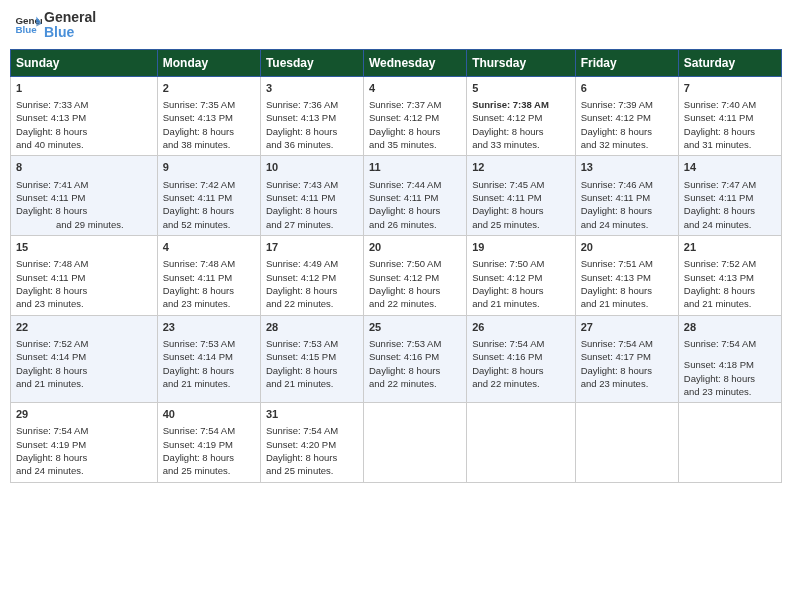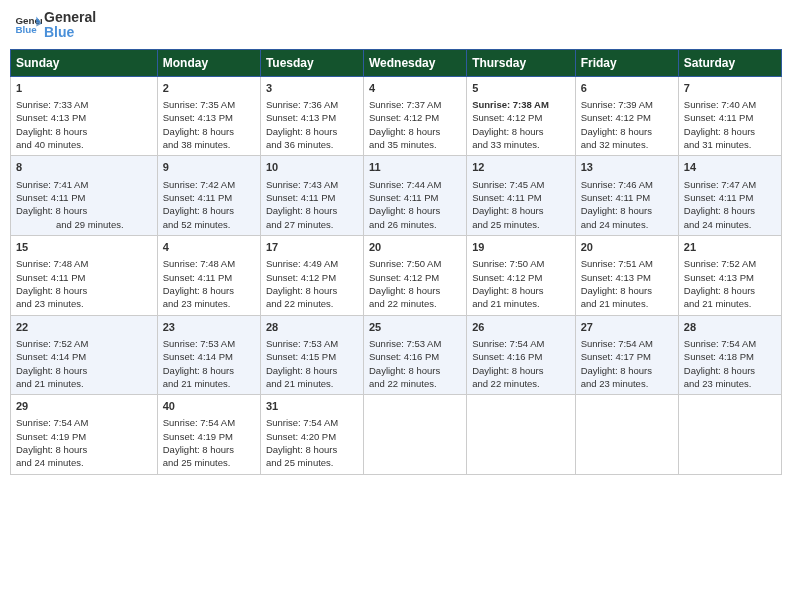--- a/index.html
+++ b/index.html
@@ -296,21 +296,21 @@
         <td>
           <span class="day-num">27</span>
           <span style="display: block;">Sunrise: 7:54 AM</span>
           <span style="display: block;">Sunset: 4:17 PM</span>
           <span style="display: block;">Daylight: 8 hours</span>
           <span style="display: block;">and 23 minutes.</span>
         </td>
         <td>
           <span class="day-num">28</span>
           <span style="display: block;">Sunrise: 7:54 AM</span>
-          <span style="display: block;">Sunset: 4:18 PM</span>
+          <span style="display: block; margin-top: 8px;">Sunset: 4:18 PM</span>
           <span style="display: block;">Daylight: 8 hours</span>
           <span style="display: block;">and 23 minutes.</span>
         </td>
       </tr>
       <tr>
         <td>
           <span class="day-num">29</span>
           <span style="display: block;">Sunrise: 7:54 AM</span>
           <span style="display: block;">Sunset: 4:19 PM</span>
           <span style="display: block;">Daylight: 8 hours</span>

